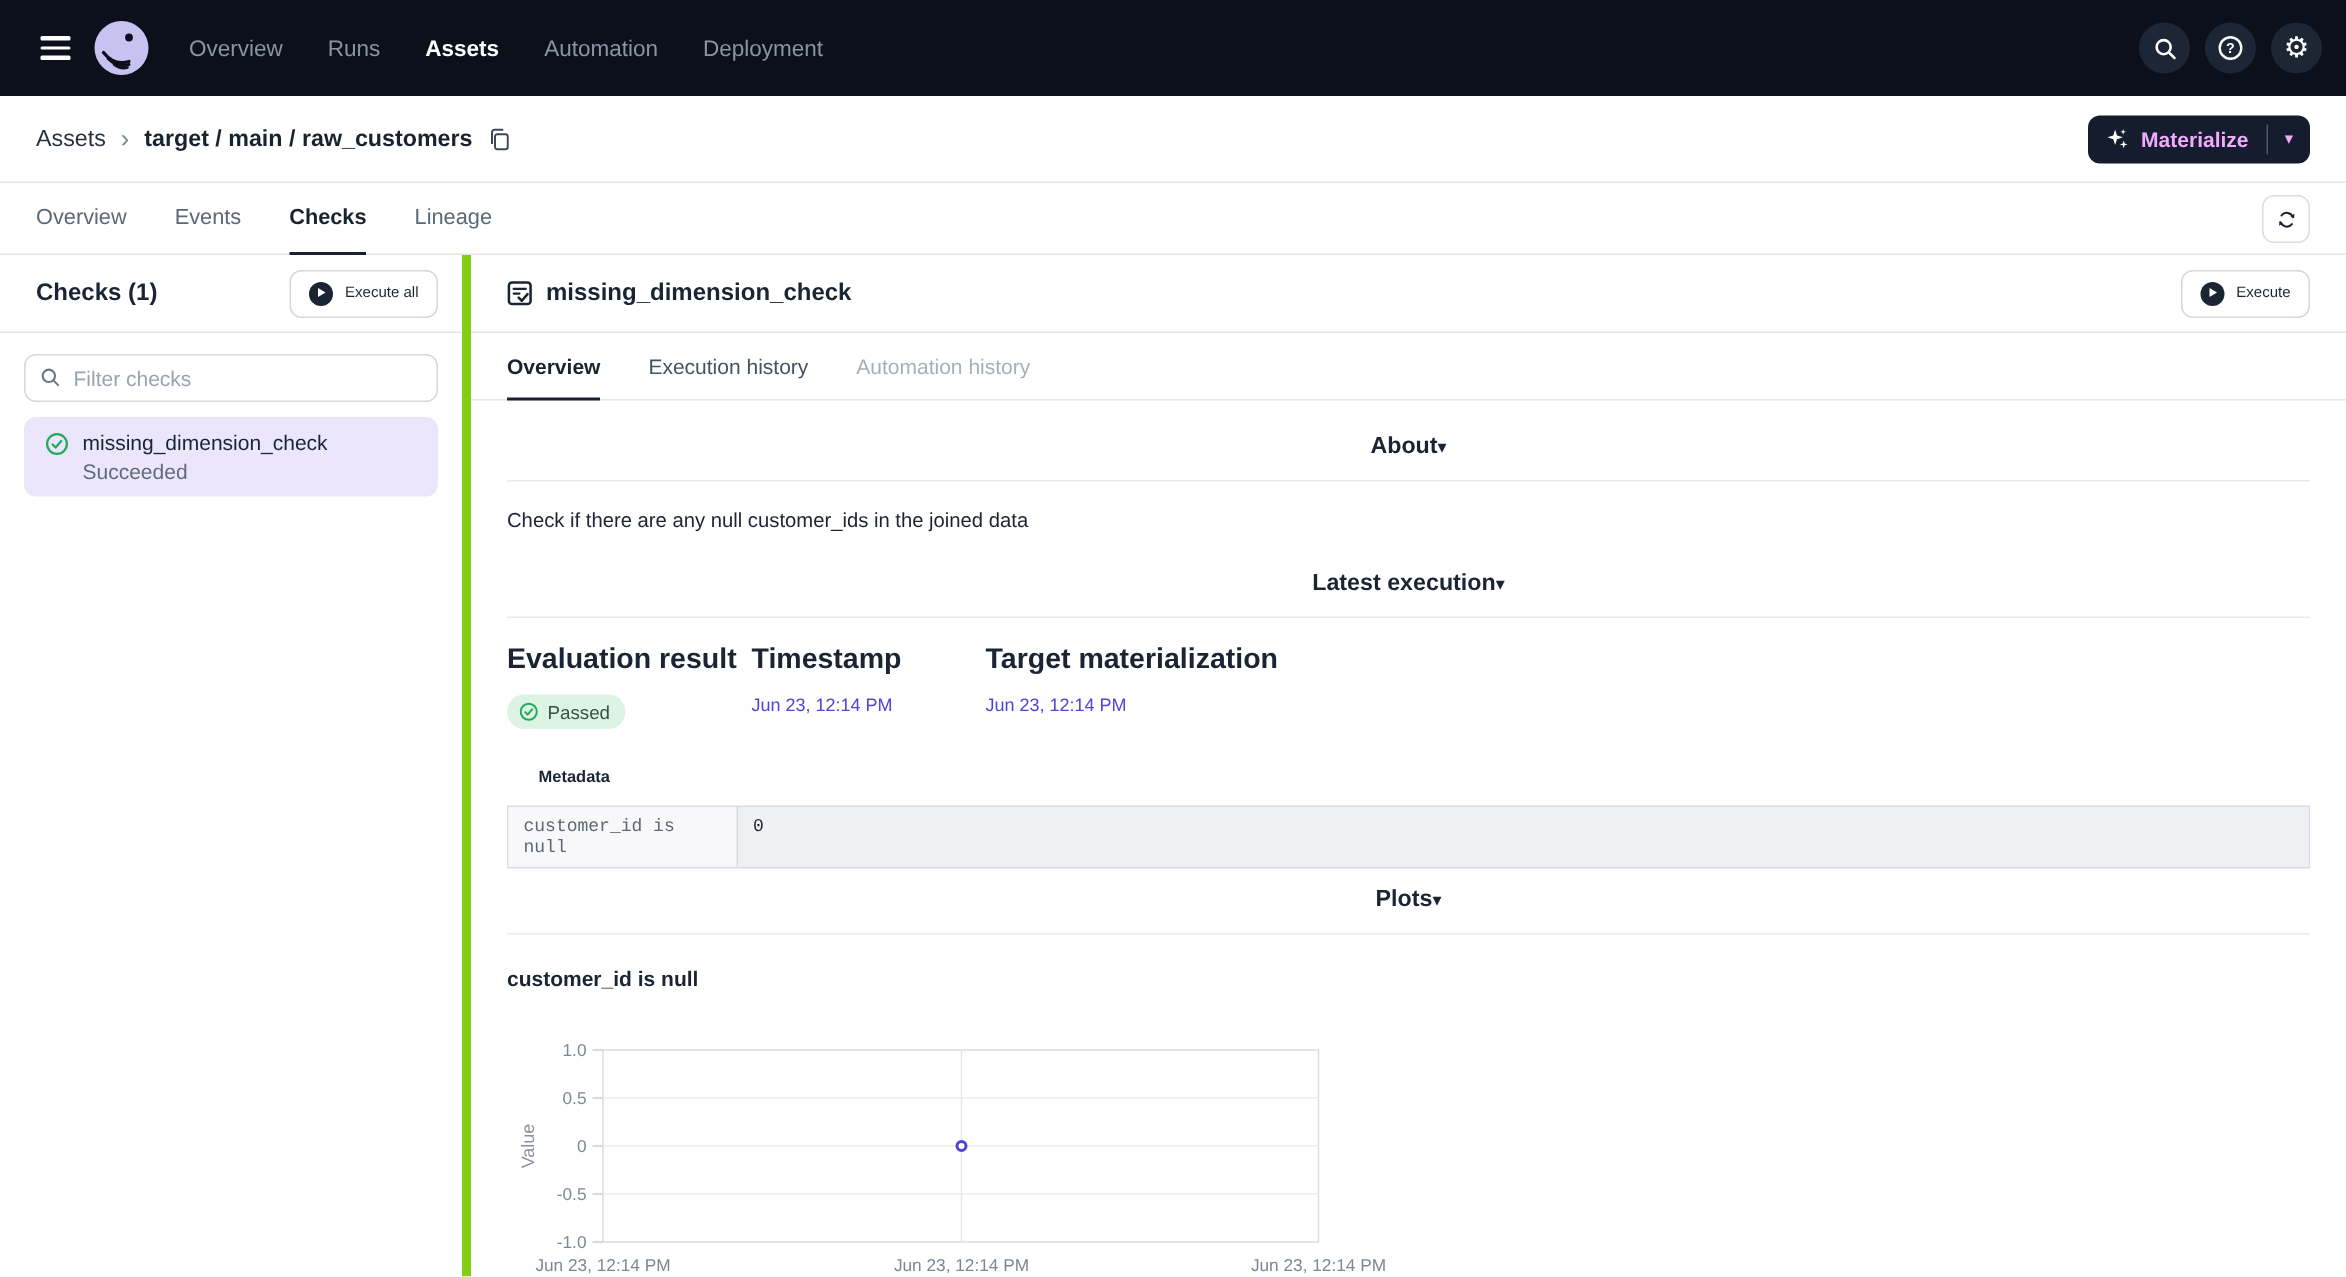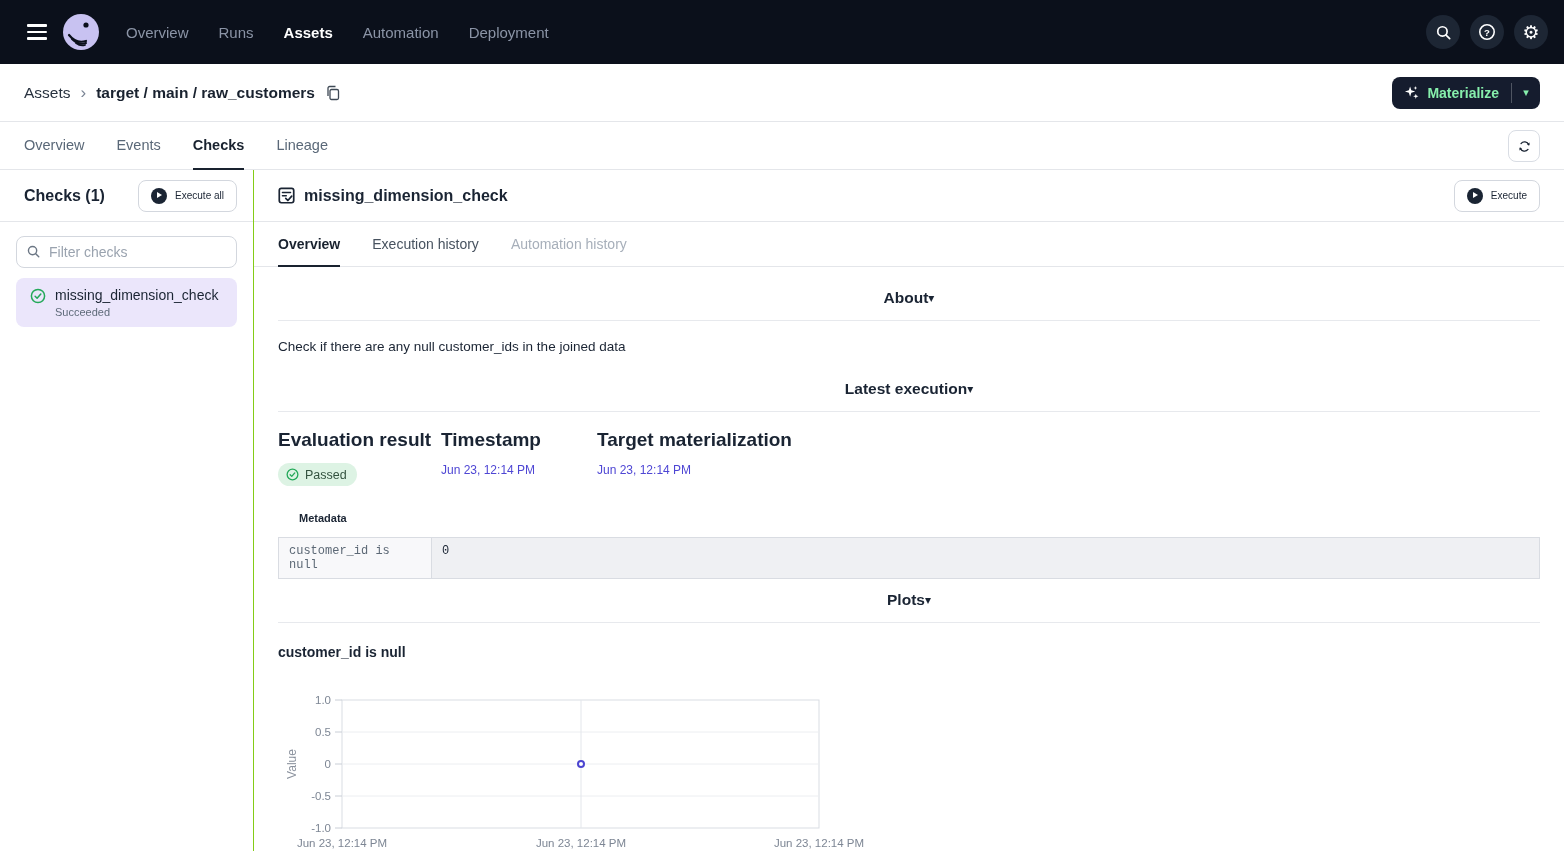--- a/index.html
+++ b/index.html
@@ -20,56 +20,56 @@
                  align-items:center; justify-content:center; margin-left:10px; cursor:pointer; }
   .gear-glyph { color:#fff; font-size:19px; line-height:1; font-family:"DejaVu Sans", sans-serif; }
 
   
   .crumbbar { height:58px; display:flex; align-items:center; padding:0 24px; border-bottom:1px solid #E4E6EA; }
   .crumb-root { font-size:15.5px; color:#28323F; cursor:pointer; }
   .crumb-sep { color:#7A8494; font-size:17px; margin:0 10px; }
   .crumb-path { font-size:15.5px; font-weight:700; color:#19222F; cursor:pointer; }
   .copy-btn { margin-left:10px; display:flex; align-items:center; cursor:pointer; }
   .mat-btn { margin-left:auto; height:32px; background:#151C2E; border-radius:8px; display:flex;
-             align-items:stretch; color:#86efac; overflow:hidden; }
+             align-items:stretch; color:#f0abfc; overflow:hidden; }
   .mat-main { display:flex; align-items:center; gap:8px; padding:0 12px; font-size:14px; font-weight:600; cursor:pointer; }
   .mat-div { width:1px; background:rgba(255,255,255,0.25); margin:6px 0; }
   .mat-caret { width:28px; display:flex; align-items:center; justify-content:center; font-size:11px; cursor:pointer; }
 
   
   .asset-tabs { height:48px; display:flex; align-items:stretch; gap:32px; padding:0 24px;
                 border-bottom:1px solid #E4E6EA; position:relative; }
   .atab { display:flex; align-items:center; font-size:14.5px; color:#5A6878; cursor:pointer;
           border-bottom:2px solid transparent; margin-bottom:-1px; }
   .atab.active { color:#19222F; font-weight:700; border-bottom-color:#19222F; }
   .refresh-btn { position:absolute; right:24px; top:8px; width:32px; height:32px; border:1px solid #D9DDE4;
                  border-radius:8px; background:#fff; display:flex; align-items:center; justify-content:center; cursor:pointer; }
 
   
   .content { display:flex; height:681px; }
-  .sidebar { width:254px; border-right:1px solid #84cc16; flex-shrink:0; }
+  .sidebar { width:314px; border-right:6px solid #84cc16; flex-shrink:0; }
   .side-head { height:52px; display:flex; align-items:center; justify-content:space-between;
                padding:0 16px 0 24px; border-bottom:1px solid #E4E6EA; }
   .side-title { font-size:16px; font-weight:700; }
   .btn { height:32px; background:#fff; border:1px solid #D3D7DE; border-radius:8px; display:inline-flex;
          align-items:center; gap:8px; padding:0 12px; font-size:10px; font-weight:500; color:#1A2433; cursor:pointer; }
   .play-icon { width:16px; height:16px; border-radius:50%; background:#1A2433; position:relative; flex-shrink:0; }
   .play-icon::after { content:""; position:absolute; left:6px; top:4.5px;
                       border-left:5px solid #fff; border-top:3.5px solid transparent; border-bottom:3.5px solid transparent; }
   .side-body { padding:14px 16px; }
   .filter-wrap { position:relative; }
   .filter-input { width:100%; height:32px; border:1px solid #D3D7DE; border-radius:8px; padding:0 10px 0 32px;
                   font-size:14px; font-family:"Liberation Sans",sans-serif; color:#1A2433; outline:none; }
   .filter-input::placeholder { color:#9AA3AF; }
   .filter-search { position:absolute; left:10px; top:8px; }
   .check-item { margin-top:10px; background:#EBE6FB; border-radius:8px; padding:9px 12px 9px 14px;
                 display:flex; gap:9px; cursor:pointer; }
   .check-item .txt { display:flex; flex-direction:column; }
   .check-name { font-size:14px; font-weight:500; color:#1A2433; }
-  .check-status { font-size:11px; color:#5F6B7A; margin-top:3px; }
+  .check-status { font-size:14px; color:#5F6B7A; margin-top:3px; }
   .ci-icon { margin-top:1px; flex-shrink:0; }
 
   
   .main { flex:1; display:flex; flex-direction:column; overflow:hidden; }
   .main-head { height:52px; display:flex; align-items:center; justify-content:space-between;
                padding:0 24px; border-bottom:1px solid #E4E6EA; flex-shrink:0; }
   .main-title-wrap { display:flex; align-items:center; gap:9px; }
   .main-title { font-size:16px; font-weight:700; }
   .main-tabs { height:45px; display:flex; gap:32px; padding:0 24px; border-bottom:1px solid #E4E6EA; flex-shrink:0; }
   .mtab { display:flex; align-items:center; font-size:14px; color:#47525F; cursor:pointer;

